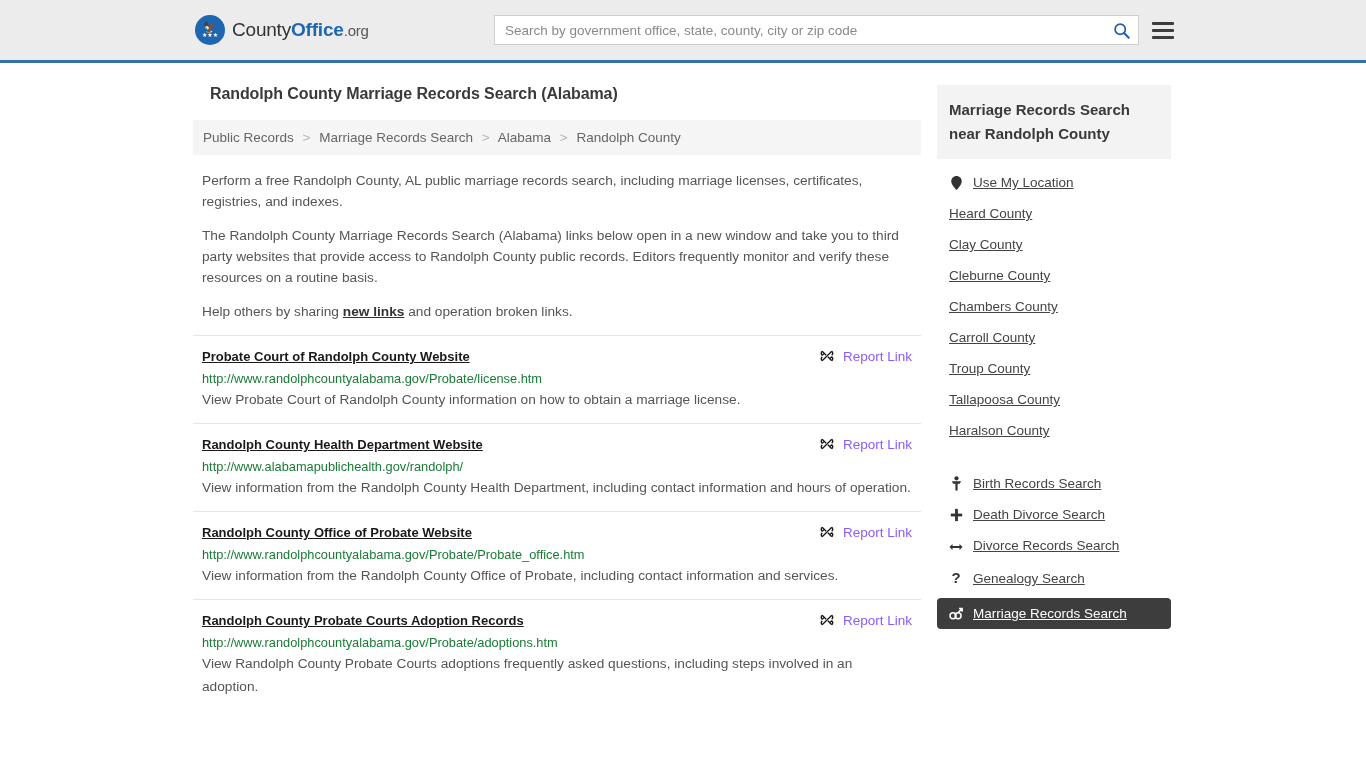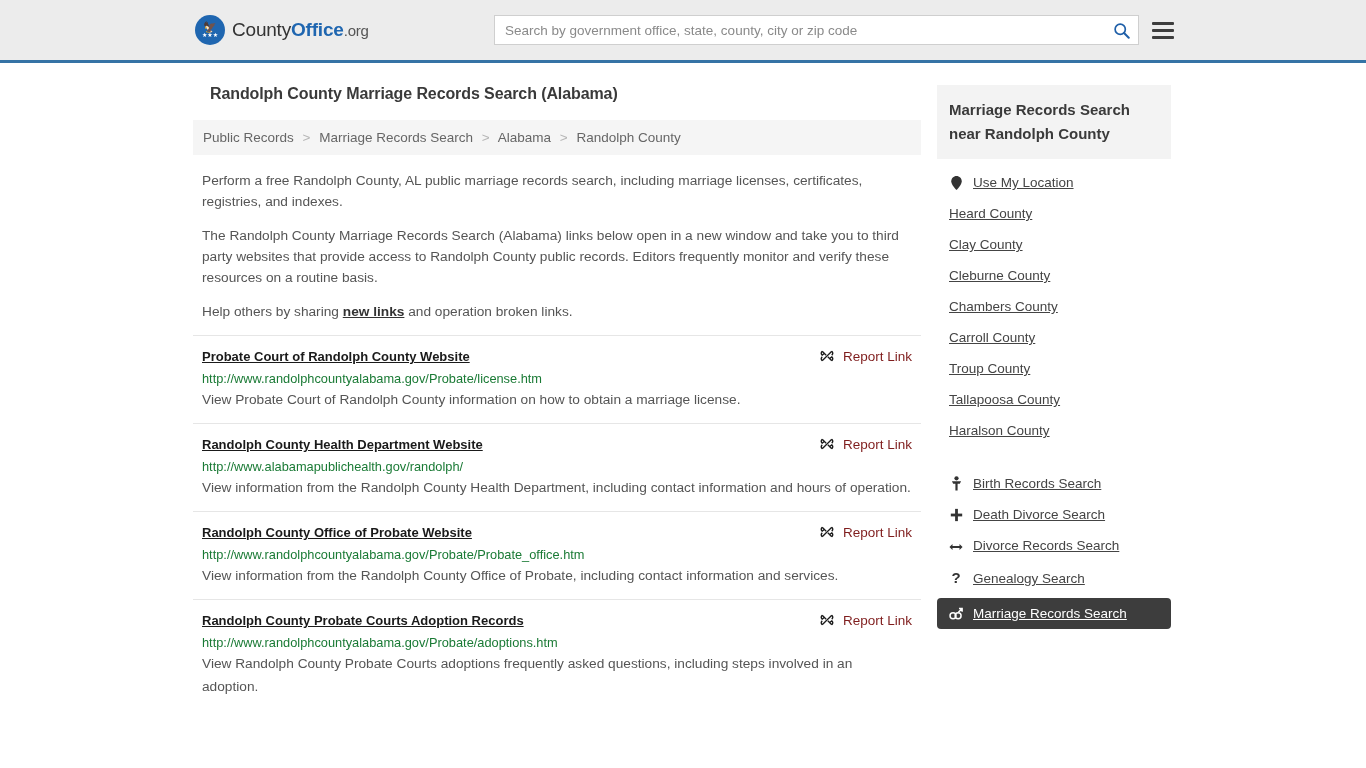--- a/index.html
+++ b/index.html
@@ -157,21 +157,21 @@
     font-weight: bold;
     color: #1a1a1a;
     text-decoration: underline;
     cursor: pointer;
     line-height: 19px;
   }
   .report-link {
     display: flex;
     align-items: center;
     gap: 8px;
-    color: #7f1d1d;
+    color: #8b5cf6;
     font-size: 13.5px;
     white-space: nowrap;
     cursor: pointer;
     margin-top: 1px;
   }
   .unlink-icon { display: block; }
   .result-url {
     font-size: 12.8px;
     color: #1a7a35;
     margin-top: 4px;

